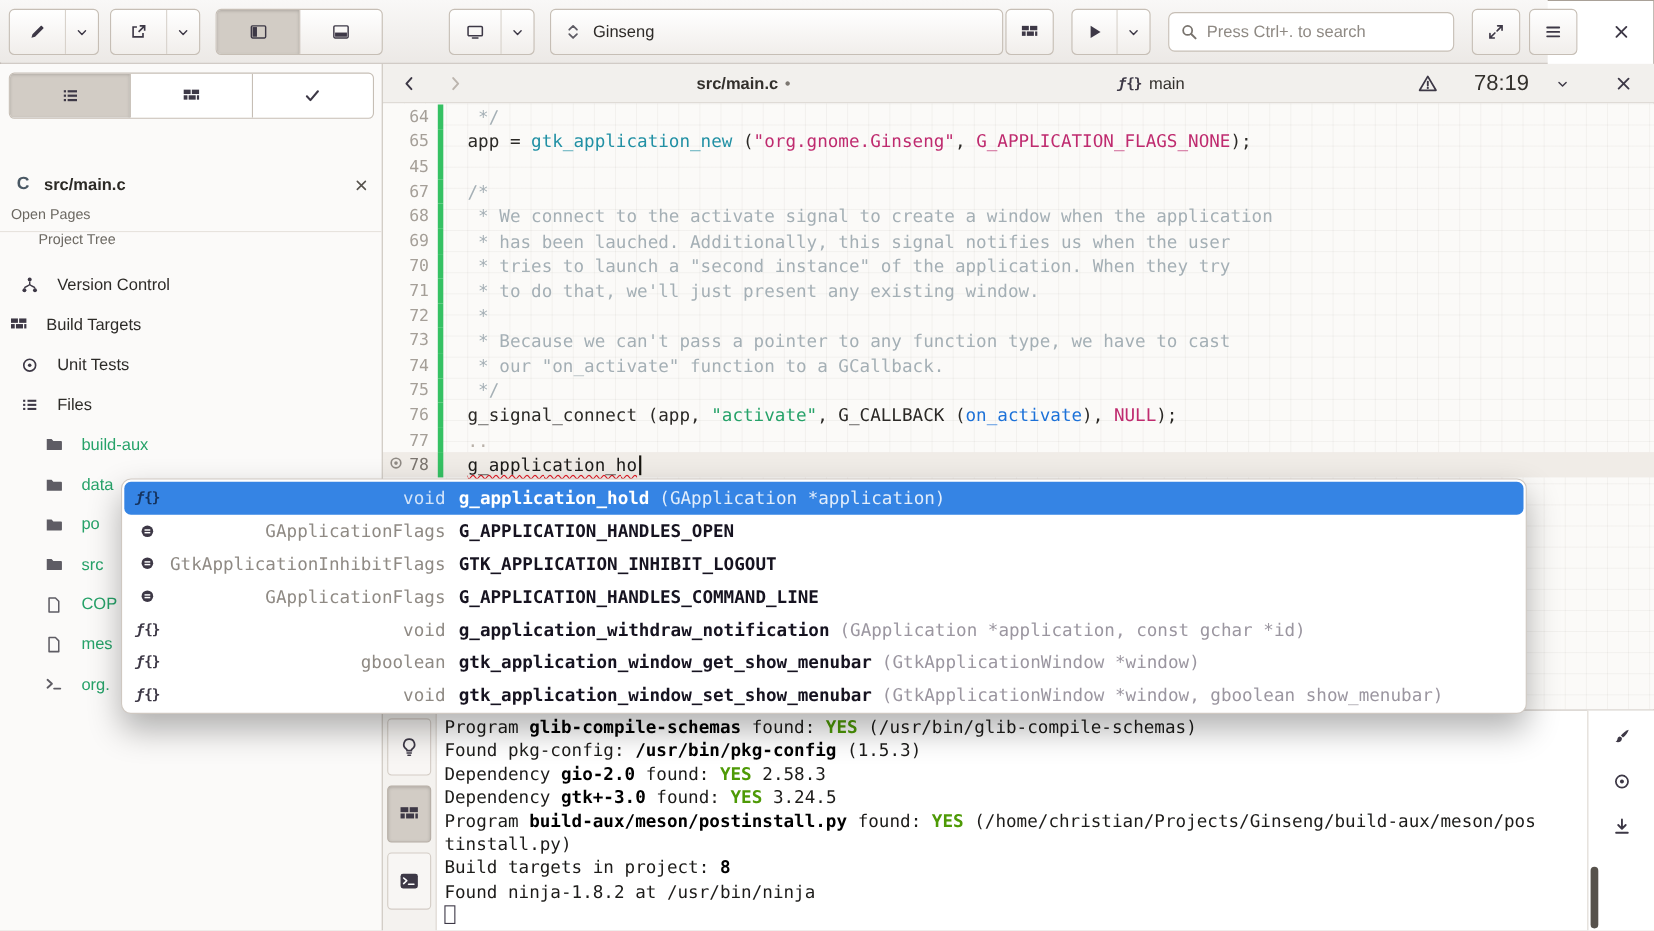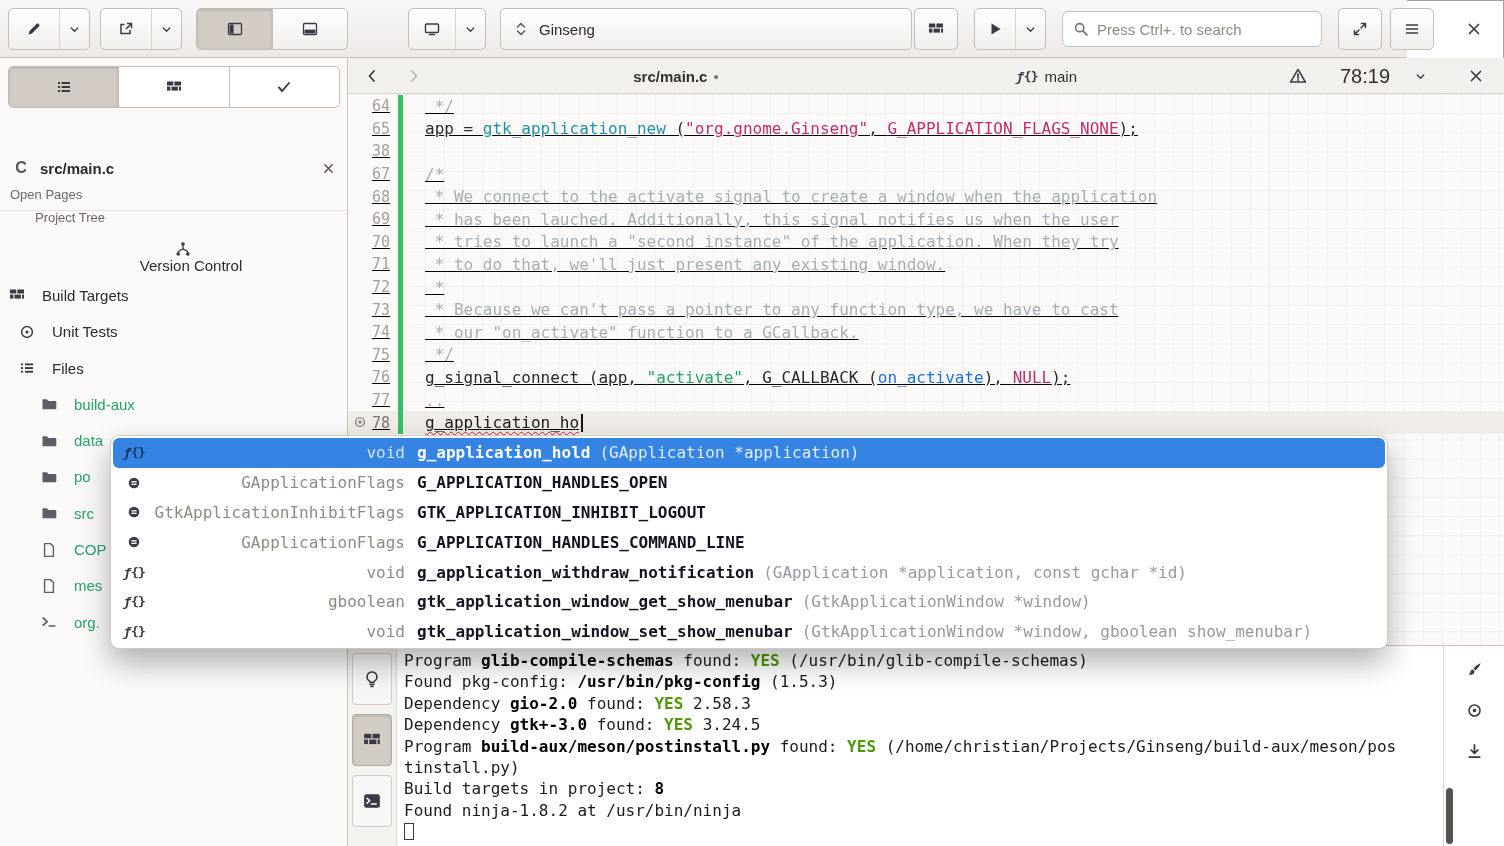--- a/index.html
+++ b/index.html
@@ -60,21 +60,21 @@
   .func-glyph i { font-style:italic; margin-right:1px; }
   .ctx-label { font-size:15px; color:#33302c; margin-left:7px; }
 
   .code-area { position:absolute; left:0; top:36px; right:0; height:551px; overflow:hidden;
     background-color:#fbfaf8;
     background-image:linear-gradient(to right, rgba(90,75,60,.055) 1px, transparent 1px),
                      linear-gradient(to bottom, rgba(90,75,60,.055) 1px, transparent 1px);
     background-size:19.2px 19.2px; }
   .gutter-mask { position:absolute; left:0; top:0; width:50px; height:100%; background:#fbfaf8; }
   .code-lines { position:relative; padding-top:1px; }
-  .code-row { height:22.6px; display:flex; align-items:center; position:relative;text-decoration:underline; }
+  .code-row { height:22.6px; display:flex; align-items:center; position:relative; }
   .code-row.current { background:#f0ece7; }
   .gutter { width:50px; flex:0 0 50px; position:relative; text-align:right; }
   .lnum { font:15px "DejaVu Sans Mono",monospace; color:#a59f98; padding-right:8px; }
   .current .lnum { color:#7b756f; }
   .marker { position:absolute; left:5px; top:1px; }
   .marker svg { width:14px; height:14px; }
   .chbar { width:5px; flex:0 0 5px; align-self:stretch; background:#35c163; }
   .ctext { font:16px "DejaVu Sans Mono",monospace; white-space:pre; padding-left:22px; color:#2b2926; }
   .tk-p { color:#2b2926; } .tk-cm { color:#a4afb5; } .tk-sm { color:#bf2b6f; }
   .tk-sg { color:#26a269; } .tk-fn { color:#2190a4; } .tk-ib { color:#1c71d8; }
@@ -274,21 +274,21 @@
       <span class="open-label">src/main.c</span>
       <span class="icon14">
           <svg viewBox="0 0 16 16">
             <path d="M3.5 3.5l9 9M12.5 3.5l-9 9" stroke="#57534e" stroke-width="1.8" stroke-linecap="round"></path>
           </svg>
         </span>
     </div>
     <div class="divider"></div>
     <div class="sec-label" style="top:152px;margin-left:25px;">Project Tree</div>
     <div class="tree">
-        <div class="tree-row" style="padding-left: 18px; flex-direction: column;">
+        <div class="tree-row" style="padding-left: 18px;">
           <span class="tree-icon">
             <svg viewBox="0 0 16 16">
               <circle cx="8" cy="3.1" r="1.8" fill="#3d3846"></circle>
               <circle cx="3.2" cy="12.9" r="1.8" fill="#3d3846"></circle>
               <circle cx="12.8" cy="12.9" r="1.8" fill="#3d3846"></circle>
               <path d="M8 5v2.2M8 7.2c0 2.2-4.8 1.8-4.8 4M8 7.2c0 2.2 4.8 1.8 4.8 4" fill="none" stroke="#3d3846" stroke-width="1.3"></path>
             </svg>
           </span>
           <span class="tree-label">Version Control</span>
         </div>
@@ -439,21 +439,21 @@
             <span class="gutter"><span class="lnum">64</span></span>
             <span class="chbar"></span>
             <span class="ctext"><span class="tk-cm"> */</span></span>
           </div>
           <div class="code-row">
             <span class="gutter"><span class="lnum">65</span></span>
             <span class="chbar"></span>
             <span class="ctext"><span class="tk-p">app = </span><span class="tk-fn">gtk_application_new</span><span class="tk-p"> (</span><span class="tk-sm">"org.gnome.Ginseng"</span><span class="tk-p">, </span><span class="tk-sm">G_APPLICATION_FLAGS_NONE</span><span class="tk-p">);</span></span>
           </div>
           <div class="code-row">
-            <span class="gutter"><span class="lnum">38</span></span>
+            <span class="gutter"><span class="lnum">45</span></span>
             <span class="chbar"></span>
             <span class="ctext"></span>
           </div>
           <div class="code-row">
             <span class="gutter"><span class="lnum">67</span></span>
             <span class="chbar"></span>
             <span class="ctext"><span class="tk-cm">/*</span></span>
           </div>
           <div class="code-row">
             <span class="gutter"><span class="lnum">68</span></span>

